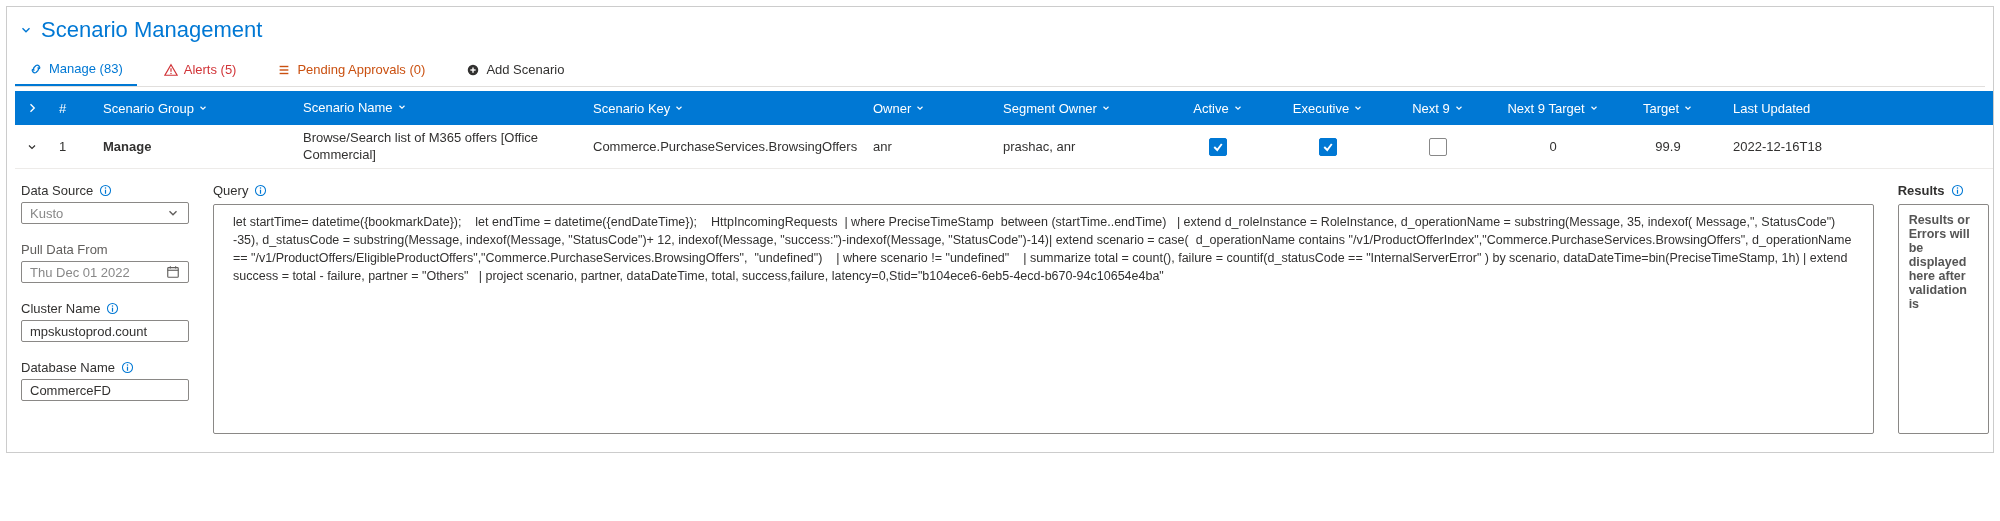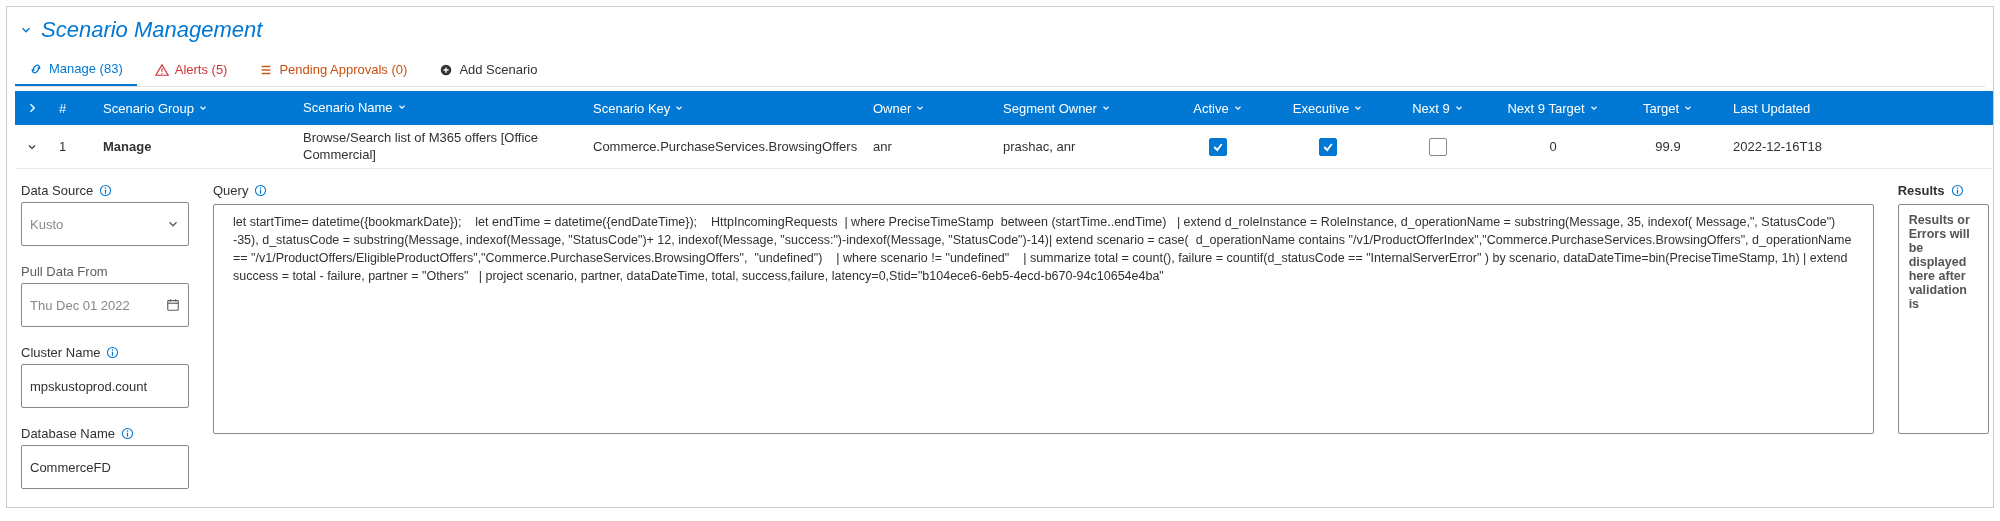--- a/index.html
+++ b/index.html
@@ -1,23 +1,23 @@
 <!DOCTYPE html>
 <html><head>
 <meta charset="utf-8">
 <style>
 * { box-sizing: border-box; margin: 0; padding: 0; }
 body { font-family: "Segoe UI", Arial, sans-serif; font-size: 13px; color: #323130; background: #fff; padding: 6px; }
 .wrap { border: 1px solid #ccc; padding: 6px 8px 12px 8px; overflow-x: auto; }
 
-.header { display: flex; align-items: center; gap: 8px; padding: 4px 0 10px 4px; font-style: italic; }
+.header { display: flex; align-items: center; gap: 8px; padding: 4px 0 10px 4px; }
 .chev { width: 14px; height: 14px; display:inline-flex; align-items:center; justify-content:center; }
 .page-title { color: #0078d4; font-size: 22px; font-weight: 400; }
 
-.tabbar { display: flex; align-items: center; gap: 4px; border-bottom: 1px solid #e1dfdd; margin-bottom: 0; }
+.tabbar { display: flex; align-items: center; gap: 13px; border-bottom: 1px solid #e1dfdd; margin-bottom: 0; }
 .tab { display: flex; align-items: center; gap: 6px; padding: 8px 14px; font-size: 13px; cursor: pointer; white-space: nowrap; }
 .tab.active { border-bottom: 2px solid #0078d4; color: #0078d4; }
 .tab .ic { width: 14px; height: 14px; display:inline-flex; align-items:center; justify-content:center; }
 .tab.alerts { color: #d13438; }
 .tab.pending { color: #ca5010; }
 
 .grid-head { display: flex; align-items: center; background: #0078d4; color: #fff; height: 34px; font-size: 13px; margin-top: 4px; min-width: 1980px; }
 .grid-row  { display: flex; align-items: center; height: 44px; font-size: 13px; border-bottom: 1px solid #edebe9; min-width: 1980px; }
 .cell { padding: 0 10px; display:flex; align-items:center; gap:4px; overflow:hidden; white-space:nowrap; text-overflow:ellipsis; }
 .c-exp   { width: 34px; justify-content:center; }
@@ -41,21 +41,21 @@
 .chk.on svg { stroke:#fff; }
 .chk svg { width:12px; height:12px; stroke:#fff; stroke-width:2.5; fill:none; }
 
 .form-area { display:flex; gap:24px; padding: 14px 6px 6px 6px; align-items:flex-start; min-width: 1980px; }
 .col-left { width: 360px; display:flex; flex-wrap:wrap; gap: 18px; }
 .field { display:flex; flex-direction:column; gap:4px; }
 .field.half { width: 168px; justify-content: center; }
 .lbl { font-size: 13px; display:flex; align-items:center; gap:6px; color:#323130; }
 .lbl.muted { color:#605e5c; }
 .info-ic { width:13px; height:13px; display:inline-flex; color:#0078d4; }
-.input { height: 44px; border:1px solid #8a8886; border-radius:2px; padding: 0 8px; font-size:13px; display:flex; align-items:center; justify-content:space-between; background:#fff; }
+.input { height: 22px; border:1px solid #8a8886; border-radius:2px; padding: 0 8px; font-size:13px; display:flex; align-items:center; justify-content:space-between; background:#fff; }
 .input .caret, .input .cal { width:14px; height:14px; color:#605e5c; }
 
 .col-query { flex: 1 1 auto; display:flex; flex-direction:column; gap:6px; }
 .query-box { border:1px solid #8a8886; border-radius:2px; padding:8px 19px; height: 230px; font-size:12.5px; line-height:1.45; overflow:auto; white-space:pre-wrap; word-break:break-word; }
 
 .col-results { width: 320px; display:flex; flex-direction:column; gap:6px;font-weight:bold; }
 .results-box { border:1px solid #8a8886; border-radius:2px; padding:8px 10px; height: 230px; font-size:12.5px; color:#555; }
 </style>
 </head>
 <body>

